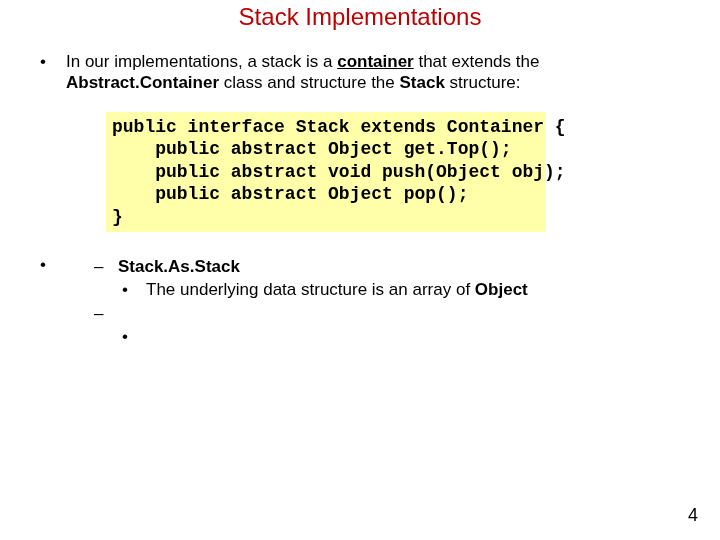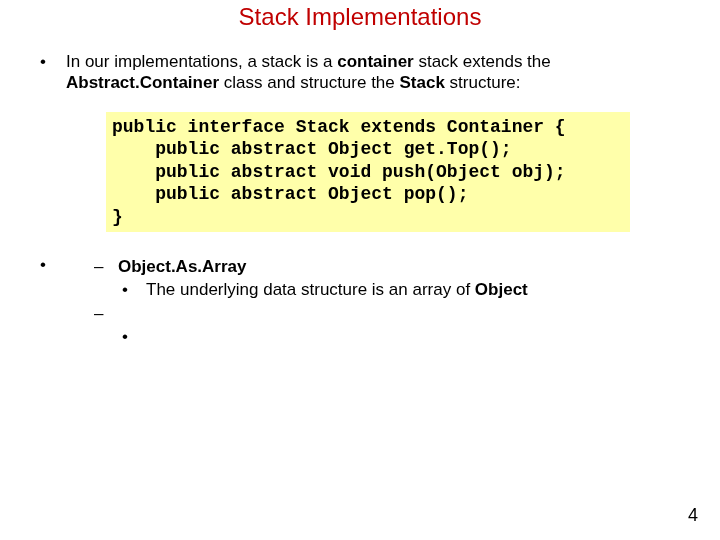--- a/index.html
+++ b/index.html
@@ -35,25 +35,25 @@
   .bullet {
     display: flex;
     margin-bottom: 10px;
   }
   .bullet .dot {
     flex: 0 0 26px;
   }
   .bullet .content {
     flex: 1 1 auto;
   }
-  .u { }
+  .u { text-decoration: underline; }
   .b { font-weight: bold; }
   .codebox {
     margin: 18px 0 22px 66px;
-    width: 524px;
+    width: 440px;
     background: #ffffaa;
     font-family: "Courier New", Courier, monospace;
     font-size: 18px;
     font-weight: bold;
     line-height: 1.25;
     padding: 4px 8px 4px 6px;
     white-space: pre;
     box-sizing: border-box;
   }
   .sublist1 {
@@ -80,38 +80,38 @@
 
 <div class="slide">
 
   <div class="title">Stack Implementations</div>
 
   <div class="body">
 
     <div class="bullet">
       <div class="dot">•</div>
       <div class="content">
-        <span>In our implementations, a stack is a </span><span class="b u">container</span><span> stack extends the </span><span class="b">Abstract.Container</span><span> class and structure the </span><span class="b">Stack</span><span> structure:</span>
+        <span>In our implementations, a stack is a </span><span class="b u">container</span><span> that extends the </span><span class="b">Abstract.Container</span><span> class and structure the </span><span class="b">Stack</span><span> structure:</span>
       </div>
     </div>
 
     <div class="codebox">public interface Stack extends Container {
     public abstract Object get.Top();
     public abstract void push(Object obj);
     public abstract Object pop();
 }</div>
 
     <div class="bullet">
       <div class="dot">•</div>
       <div class="content">
 
         <div class="sublist1">
           <div class="dash">
             <div class="mk">–</div>
-            <div class="b">Object.As.Array</div>
+            <div class="b">Stack.As.Stack</div>
           </div>
           <div class="sublist2">
             <div class="disc">
               <div class="mk">•</div>
               <div>
                 <span>The underlying data structure is an array of </span><span class="b">Object</span>
               </div>
             </div>
           </div>
 

